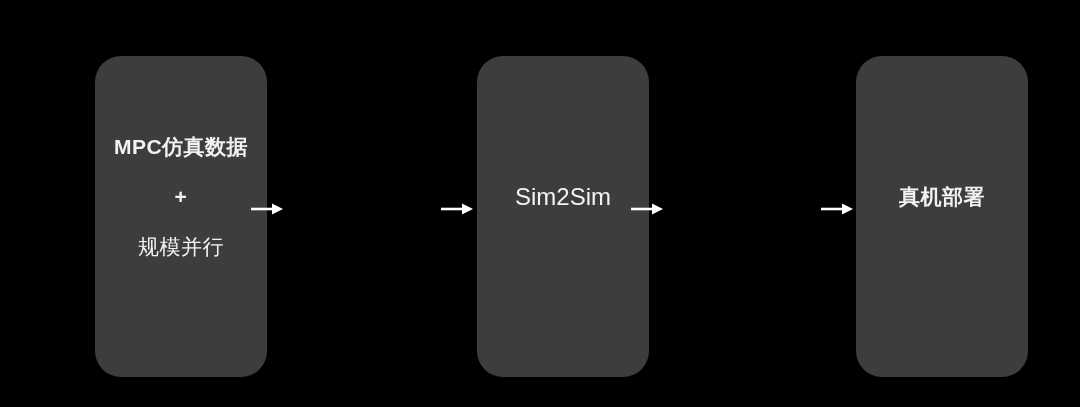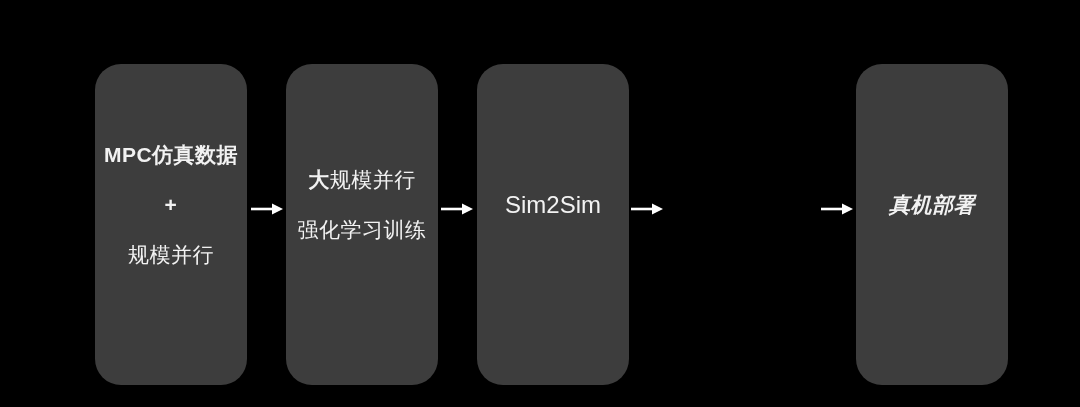--- a/index.html
+++ b/index.html
@@ -13,22 +13,22 @@
   .canvas {
     position: relative;
     width: 1080px;
     height: 407px;
     background: var(--bg);
     overflow: hidden;
     font-family: "Liberation Sans", "DejaVu Sans", sans-serif;
   }
   .stage {
     position: absolute;
-    top: 64px;
-    width: 152px;
+    top: 56px;
+    width: 172px;
     height: 321px;
     background: var(--box);
     border-radius: 26px;
   }
   .stage-inner {
     position: absolute;
     inset: 0;
     display: flex;
     flex-direction: column;
     align-items: center;
@@ -43,21 +43,21 @@
     text-align: center;
     white-space: nowrap;
     letter-spacing: 0.5px;
   }
   .line.latin { font-size: 24px; letter-spacing: 0; }
   .bold { font-weight: bold; }
   .s1 { left: 95px; }
   .s2 { left: 286px; }
   .s3 { left: 477px; }
   .s4 { left: 665px; }
-  .s5 { left: 856px; font-style: italic; }
+  .s5 { left: 856px; }
   .arrow {
     position: absolute;
     top: 202px;
     width: 34px;
     height: 14px;
   }
   .a1 { left: 250px; }
   .a2 { left: 440px; }
   .a3 { left: 630px; }
   .a4 { left: 820px; }
@@ -78,26 +78,20 @@
     </div>
   </div>
 
   <div class="arrow a1">
     <svg viewBox="0 0 34 14" xmlns="http://www.w3.org/2000/svg" aria-hidden="true">
       <line x1="1" y1="7" x2="23" y2="7" stroke-width="2.6"></line>
       <polygon points="22,1.5 33,7 22,12.5"></polygon>
     </svg>
   </div>
 
-  <div class="stage s2">
-    <div class="stage-inner">
-      <div class="line"><span class="bold">大</span><span>规模并行</span></div>
-      <div class="line">强化学习训练</div>
-    </div>
-  </div>
 
   <div class="arrow a2">
     <svg viewBox="0 0 34 14" xmlns="http://www.w3.org/2000/svg" aria-hidden="true">
       <line x1="1" y1="7" x2="23" y2="7" stroke-width="2.6"></line>
       <polygon points="22,1.5 33,7 22,12.5"></polygon>
     </svg>
   </div>
 
   <div class="stage s3">
     <div class="stage-inner">

